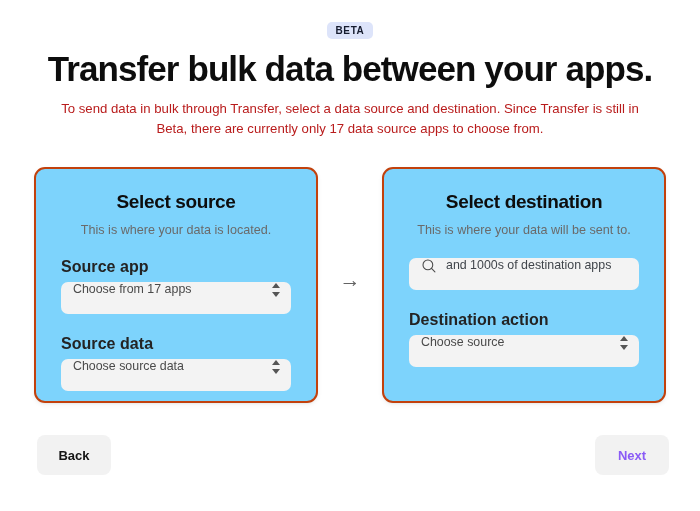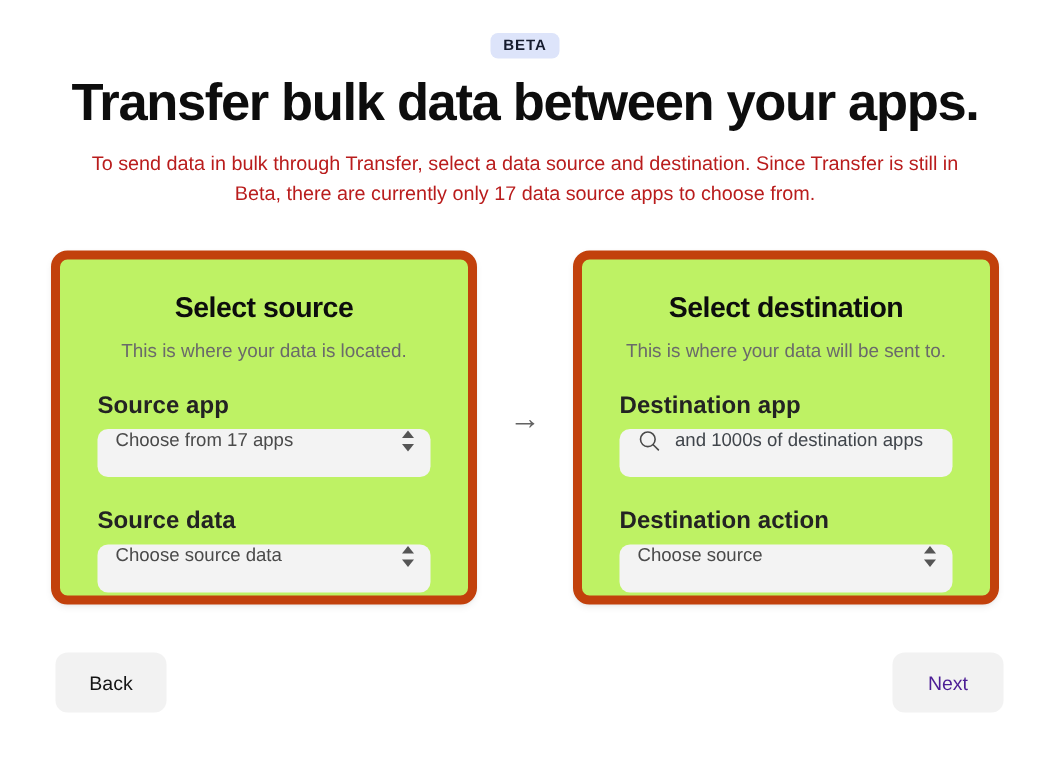--- a/index.html
+++ b/index.html
@@ -67,22 +67,22 @@
     left: 0;
     width: 700px;
     display: flex;
     align-items: flex-start;
     justify-content: center;
   }
   .card {
     width: 284px;
     height: 236px;
     box-sizing: border-box;
-    background: #bef264;
-    border: 6px solid #c2410c;
+    background: #7dd3fc;
+    border: 2px solid #c2410c;
     border-radius: 11px;
     box-shadow: 0 2px 5px rgba(0,0,0,0.055), 0 1px 2px rgba(0,0,0,0.04);
     padding: 22px 25px 0 25px;
   }
   .card-title {
     text-align: center;
     font-size: 19px;
     font-weight: bold;
     letter-spacing: -0.35px;
     color: #0d0d0d;
@@ -187,26 +187,26 @@
     align-items: center;
   }
   .btn {
     height: 40px;
     min-width: 74px;
     border: none;
     border-radius: 8px;
     background: #f2f2f2;
     font-family: "Liberation Sans", sans-serif;
     font-size: 13px;
-    font-weight: normal;
+    font-weight: bold;
     padding: 0 20px;
     cursor: pointer;
   }
   .btn-back { color: #141414; }
-  .btn-next { color: #4c1d95; }
+  .btn-next { color: #8b5cf6; }
 </style>
 </head>
 <body>
 
 <div class="page">
 
   <div class="header">
     <div class="badge-row">
       <span class="beta-badge">BETA</span>
     </div>
@@ -239,21 +239,20 @@
 
     <div class="arrow-sep">
       <span class="arrow-glyph">→</span>
     </div>
 
     <div class="card">
       <h2 class="card-title">Select destination</h2>
       <p class="card-sub">This is where your data will be sent to.</p>
 
       <div class="field">
-        <div class="field-label">Destination app</div>
         <div class="control">
           <svg class="search-icon" viewBox="0 0 20 20">
             <circle cx="8.6" cy="8.6" r="6.1" fill="none" stroke="#4a4a4a" stroke-width="1.35"></circle>
             <line x1="13.1" y1="13.1" x2="17.4" y2="17.4" stroke="#4a4a4a" stroke-width="1.35" stroke-linecap="round"></line>
           </svg>
           <span class="search-text">and 1000s of destination apps</span>
         </div>
       </div>
 
       <div class="field second">

